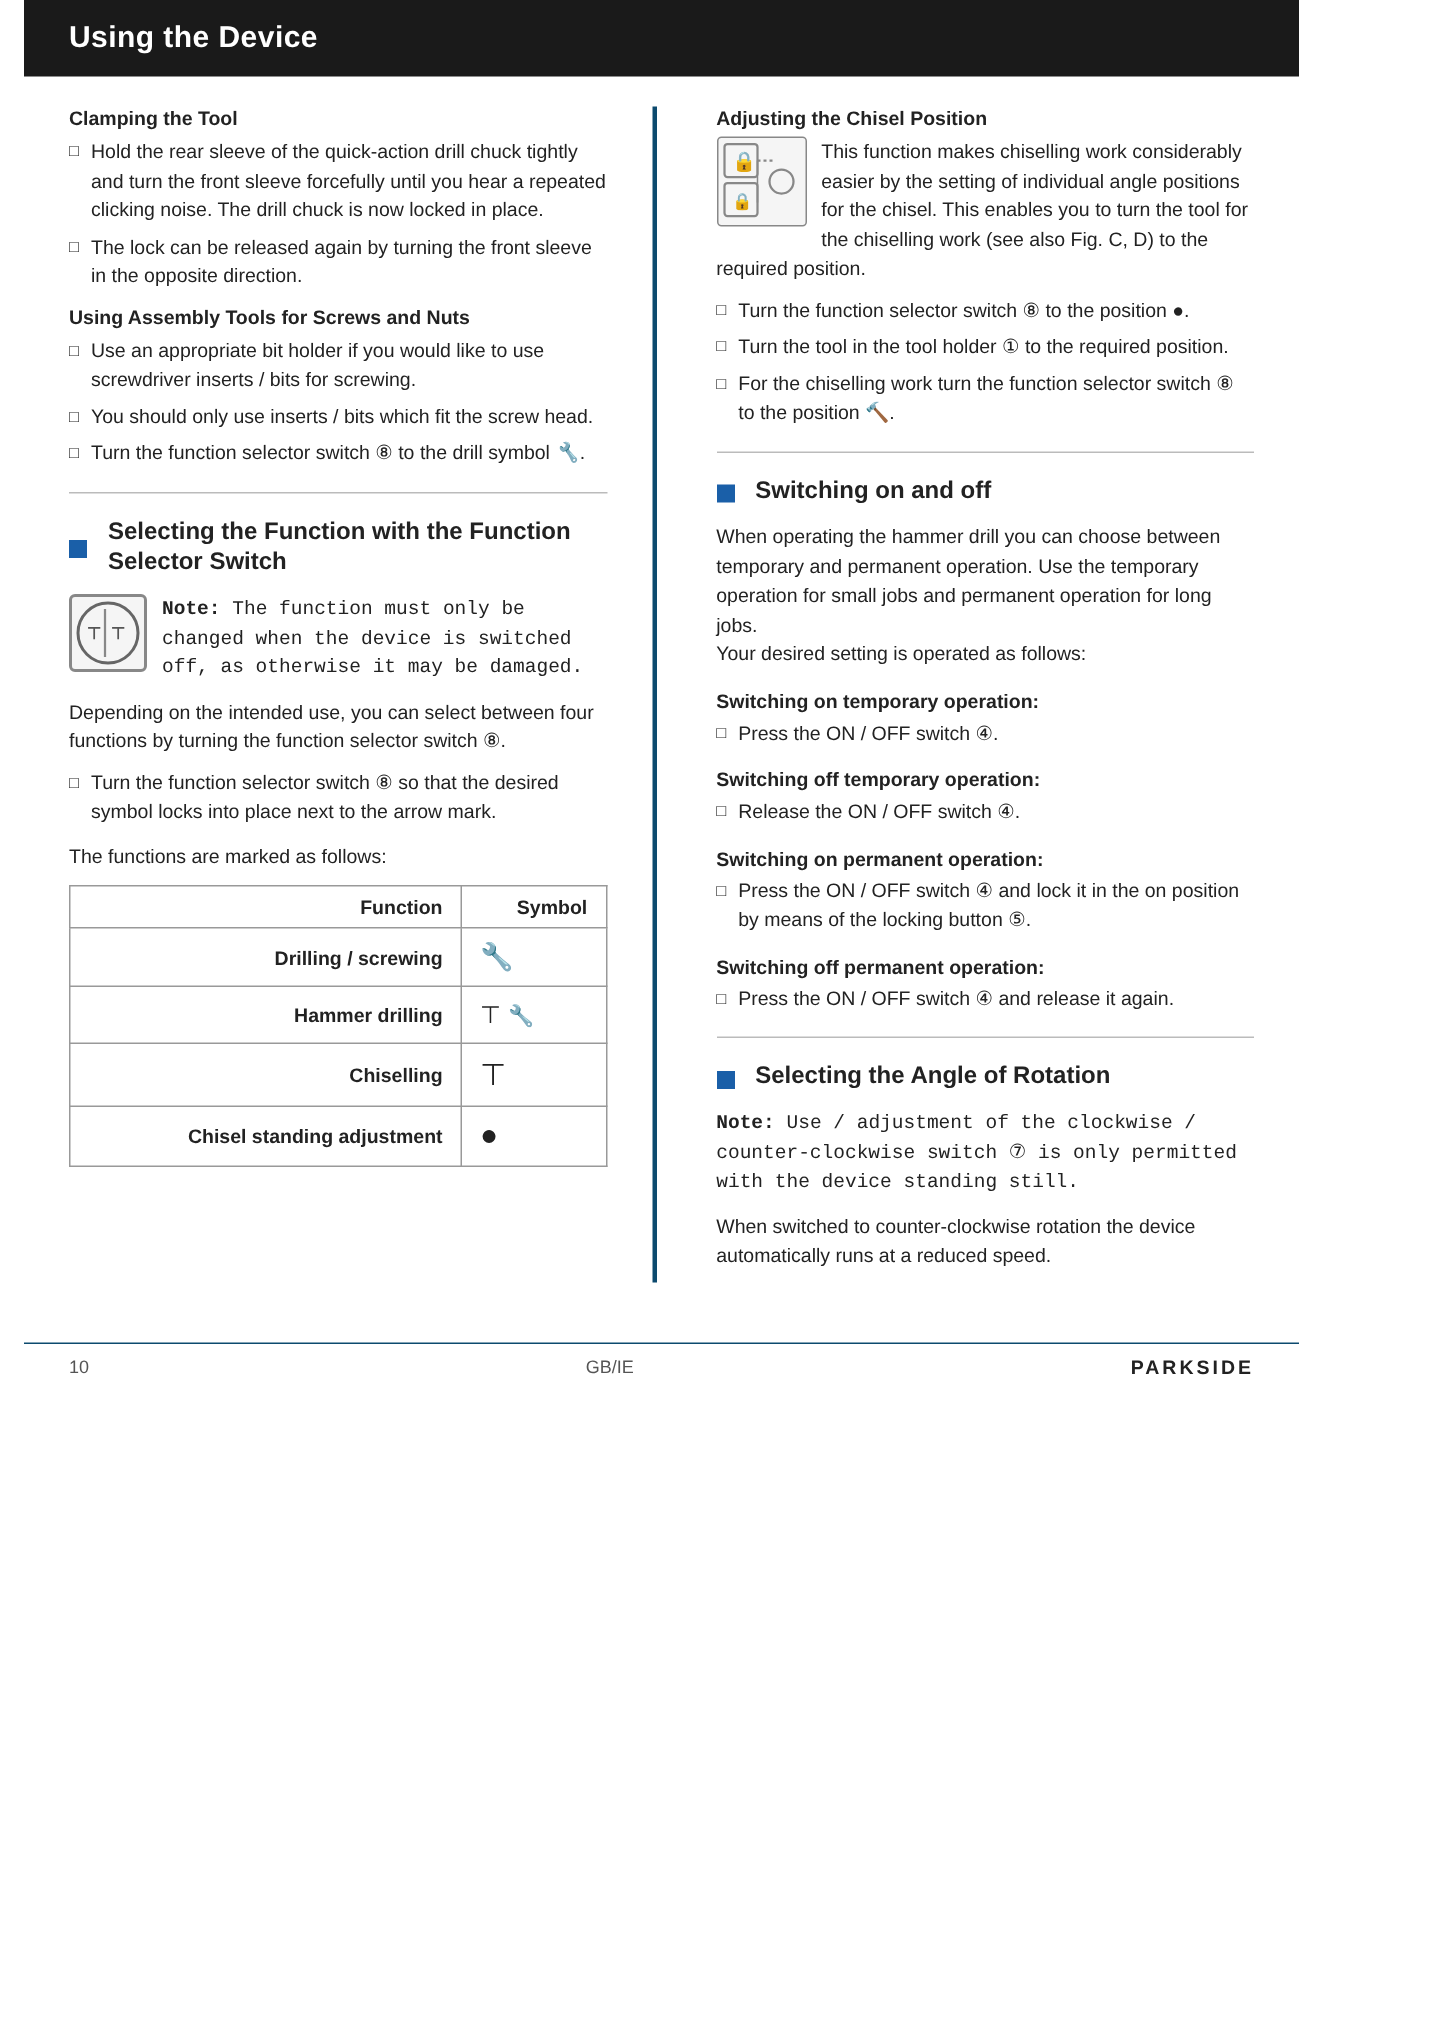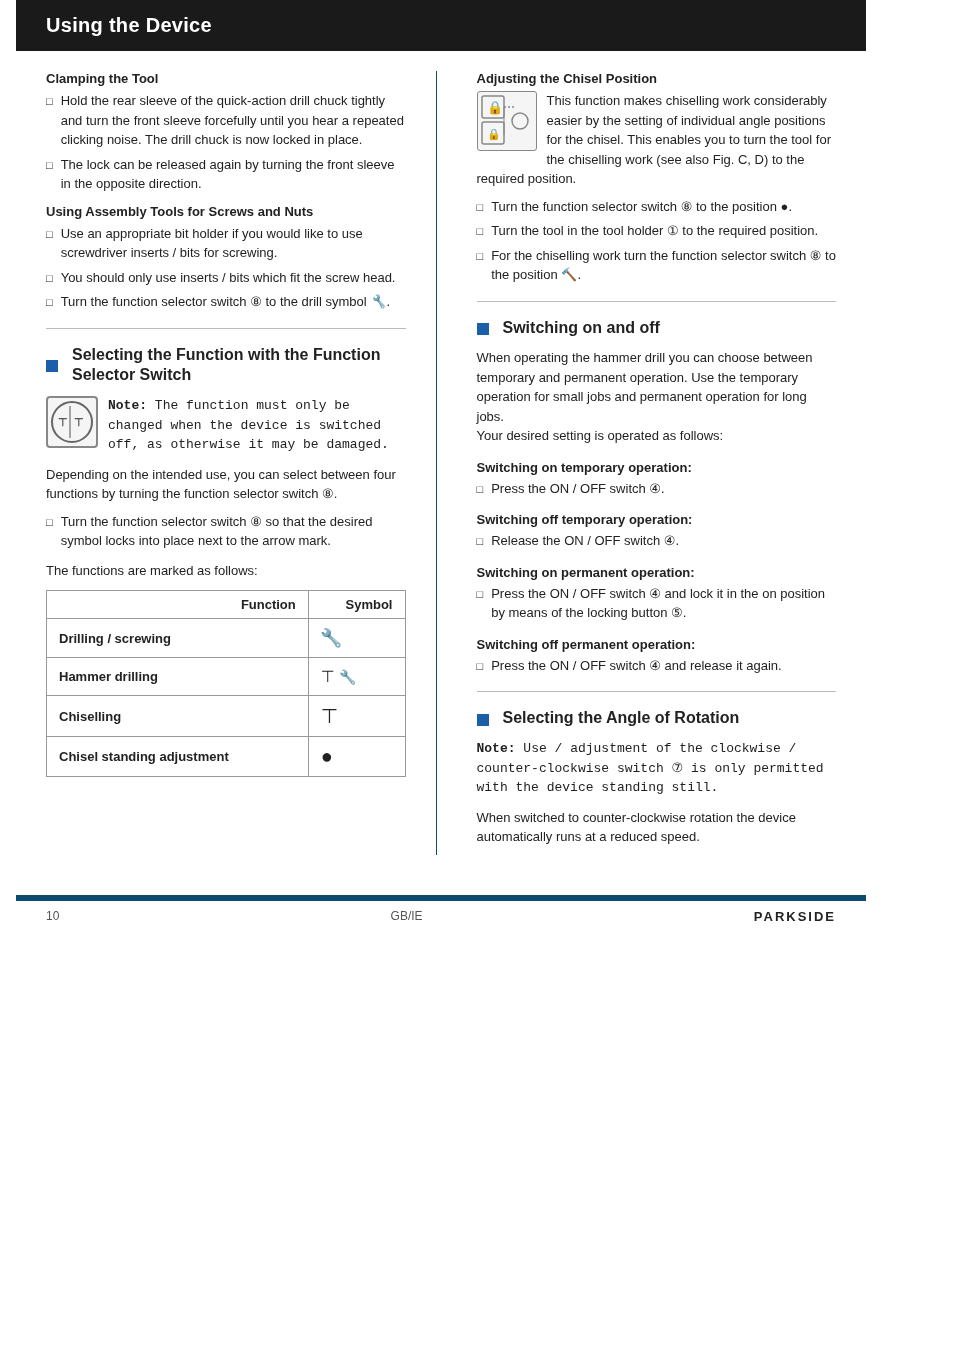--- a/index.html
+++ b/index.html
@@ -32,21 +32,21 @@
       padding: 20px 30px 20px 30px;
       gap: 30px;
     }
     .left-col {
       flex: 1;
       min-width: 0;
     }
     .right-col {
       flex: 1;
       min-width: 0;
-      border-left: 1px solid #0c4a6e;
+      border-left: 3px solid #0c4a6e;
       padding-left: 40px;
     }
     .section-title {
       font-weight: bold;
       font-size: 13px;
       margin-bottom: 5px;
       margin-top: 14px;
     }
     .section-title:first-child {
       margin-top: 0;
@@ -148,20 +148,21 @@
       padding: 8px 12px;
       vertical-align: middle;
     }
     .functions-table td.symbol-cell {
       font-size: 18px;
       text-align: left;
     }
     .functions-table td.function-cell {
       font-weight: bold;
       font-size: 13px;
+      text-align: right;
     }
     
     .chisel-image-box {
       width: 60px;
       height: 60px;
       border: 1.5px solid #888;
       border-radius: 3px;
       background: #f5f5f5;
       float: left;
       margin-right: 10px;
@@ -182,21 +183,21 @@
       font-weight: bold;
       font-size: 13px;
       margin-top: 14px;
       margin-bottom: 4px;
     }
     .bottom-bar {
       display: flex;
       align-items: center;
       justify-content: space-between;
       padding: 8px 30px;
-      border-top: 6px solid #0c4a6e;
+      border-top: 1px solid #0c4a6e;
       margin-top: 20px;
       font-size: 12px;
       color: #555;
     }
     .parkside-logo {
       font-weight: bold;
       font-size: 13px;
       letter-spacing: 2px;
       color: #222;
     }

